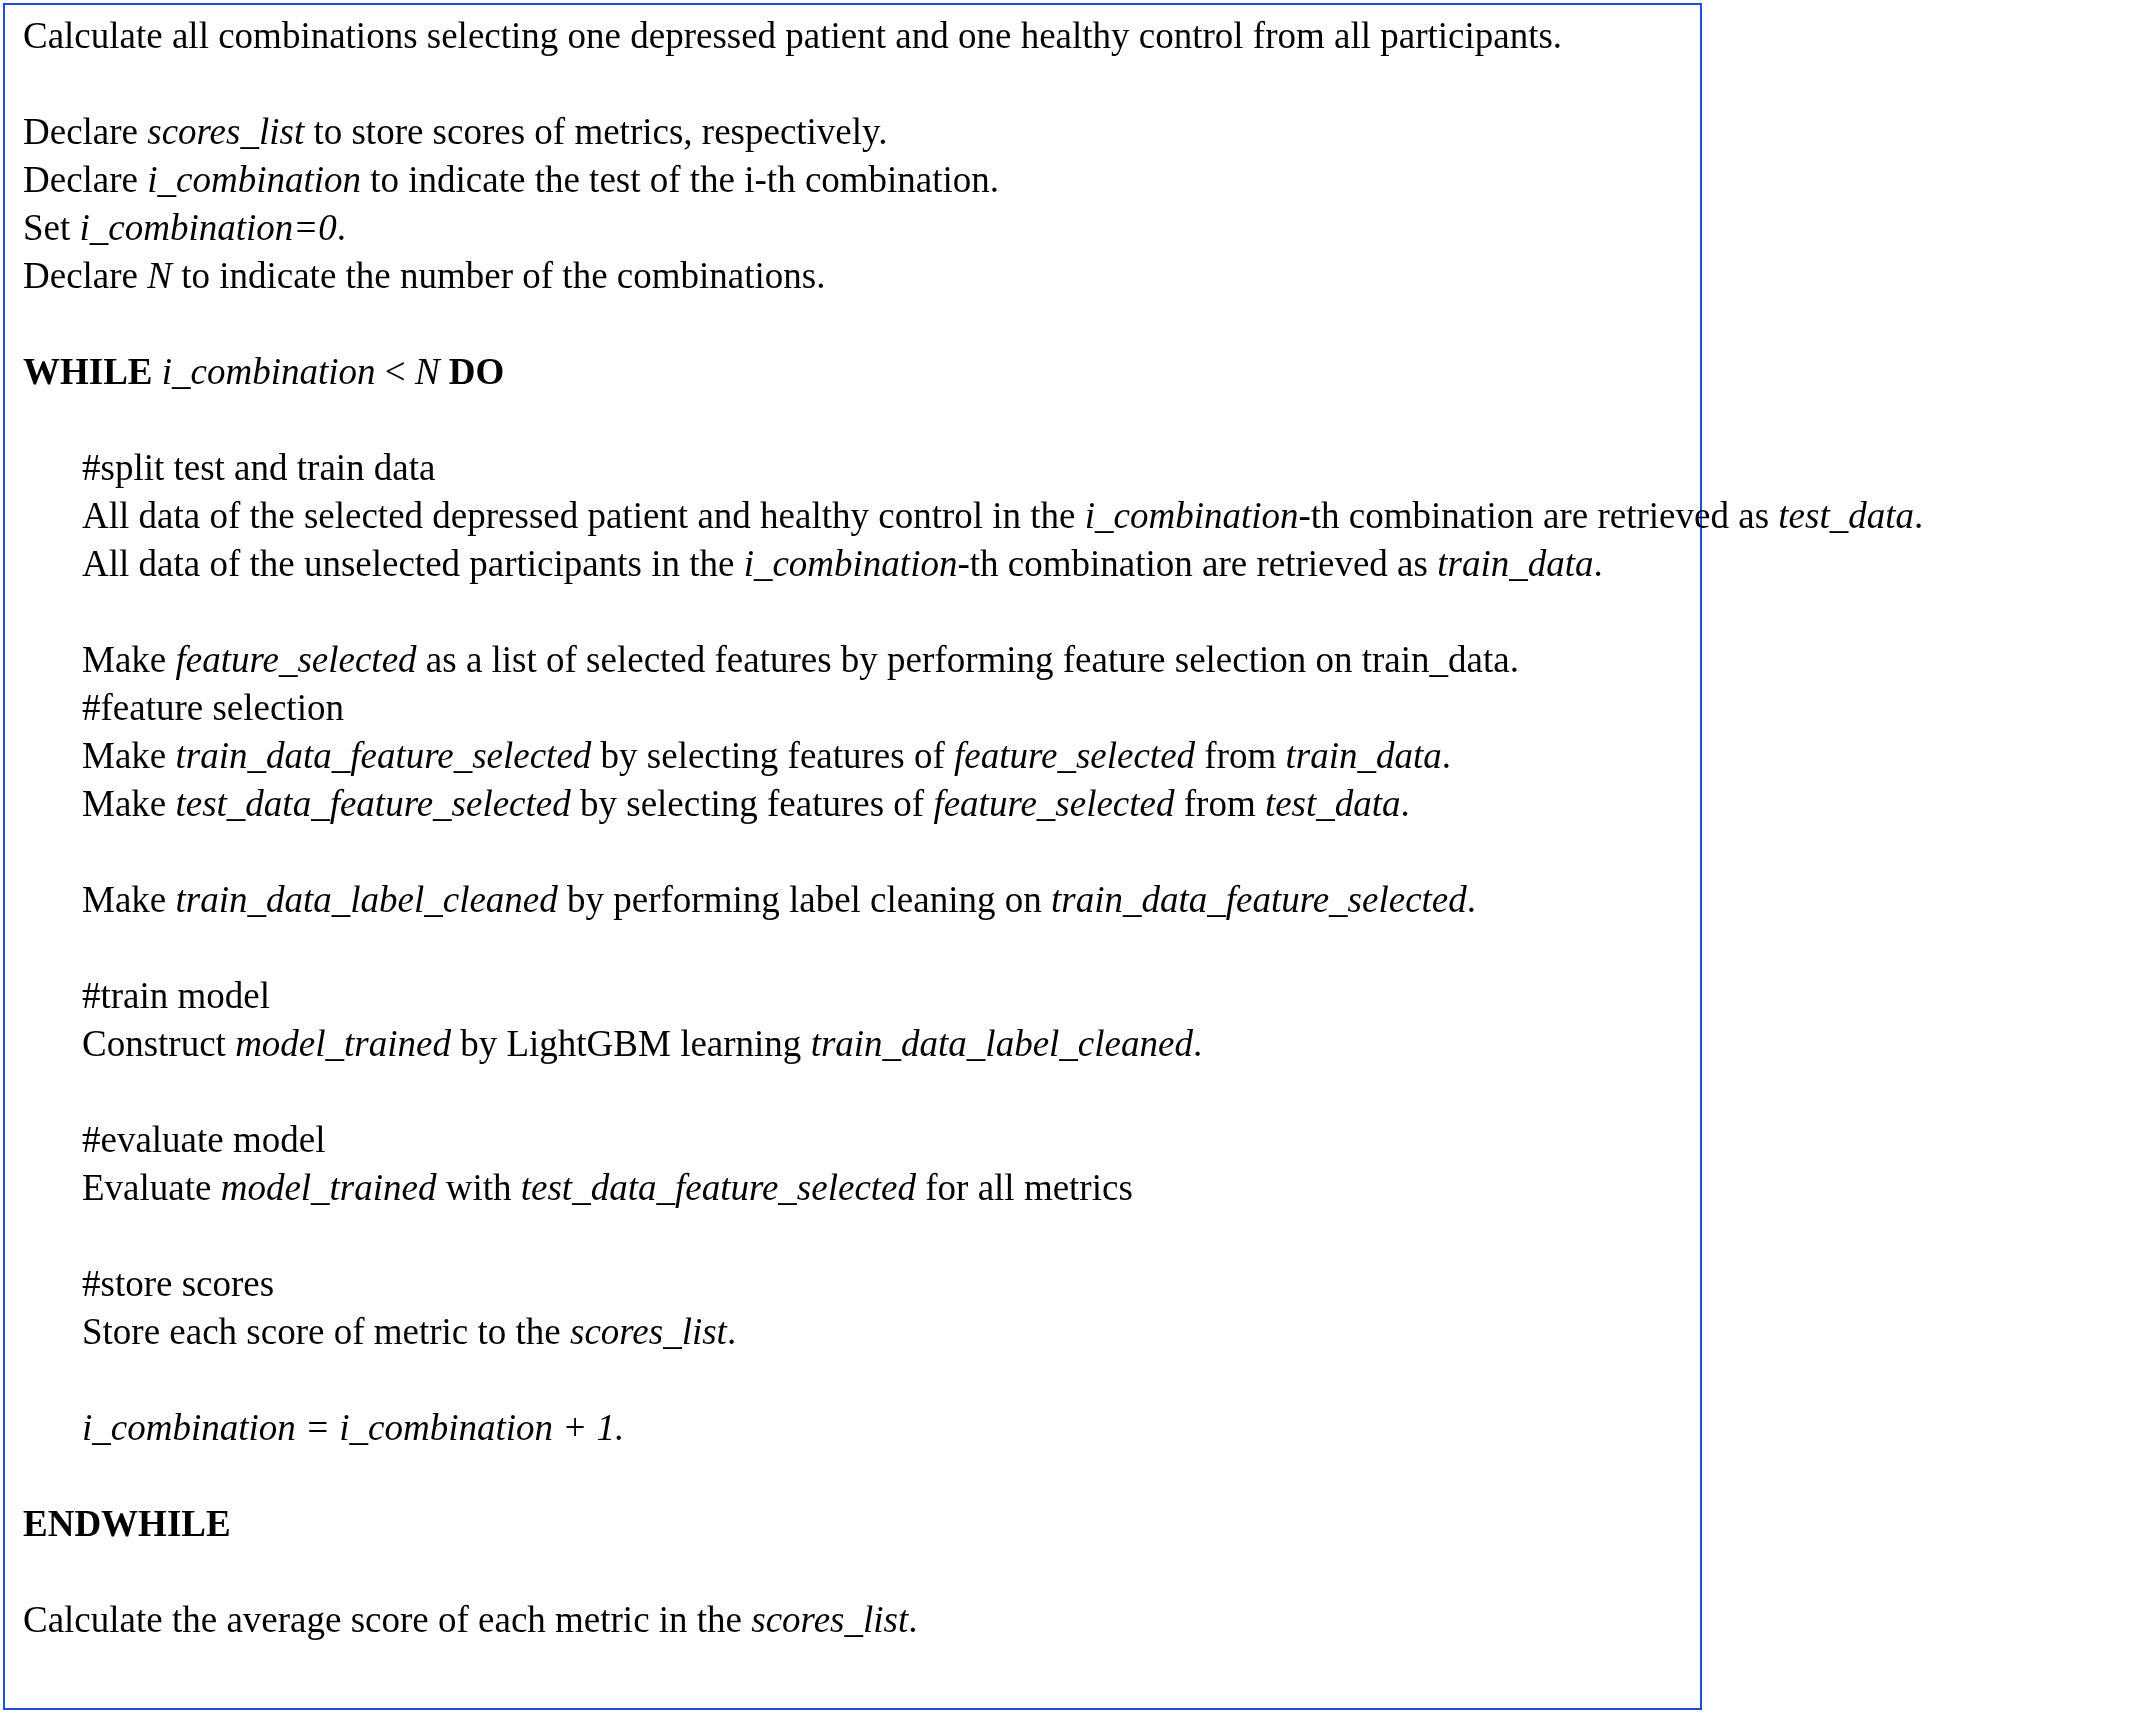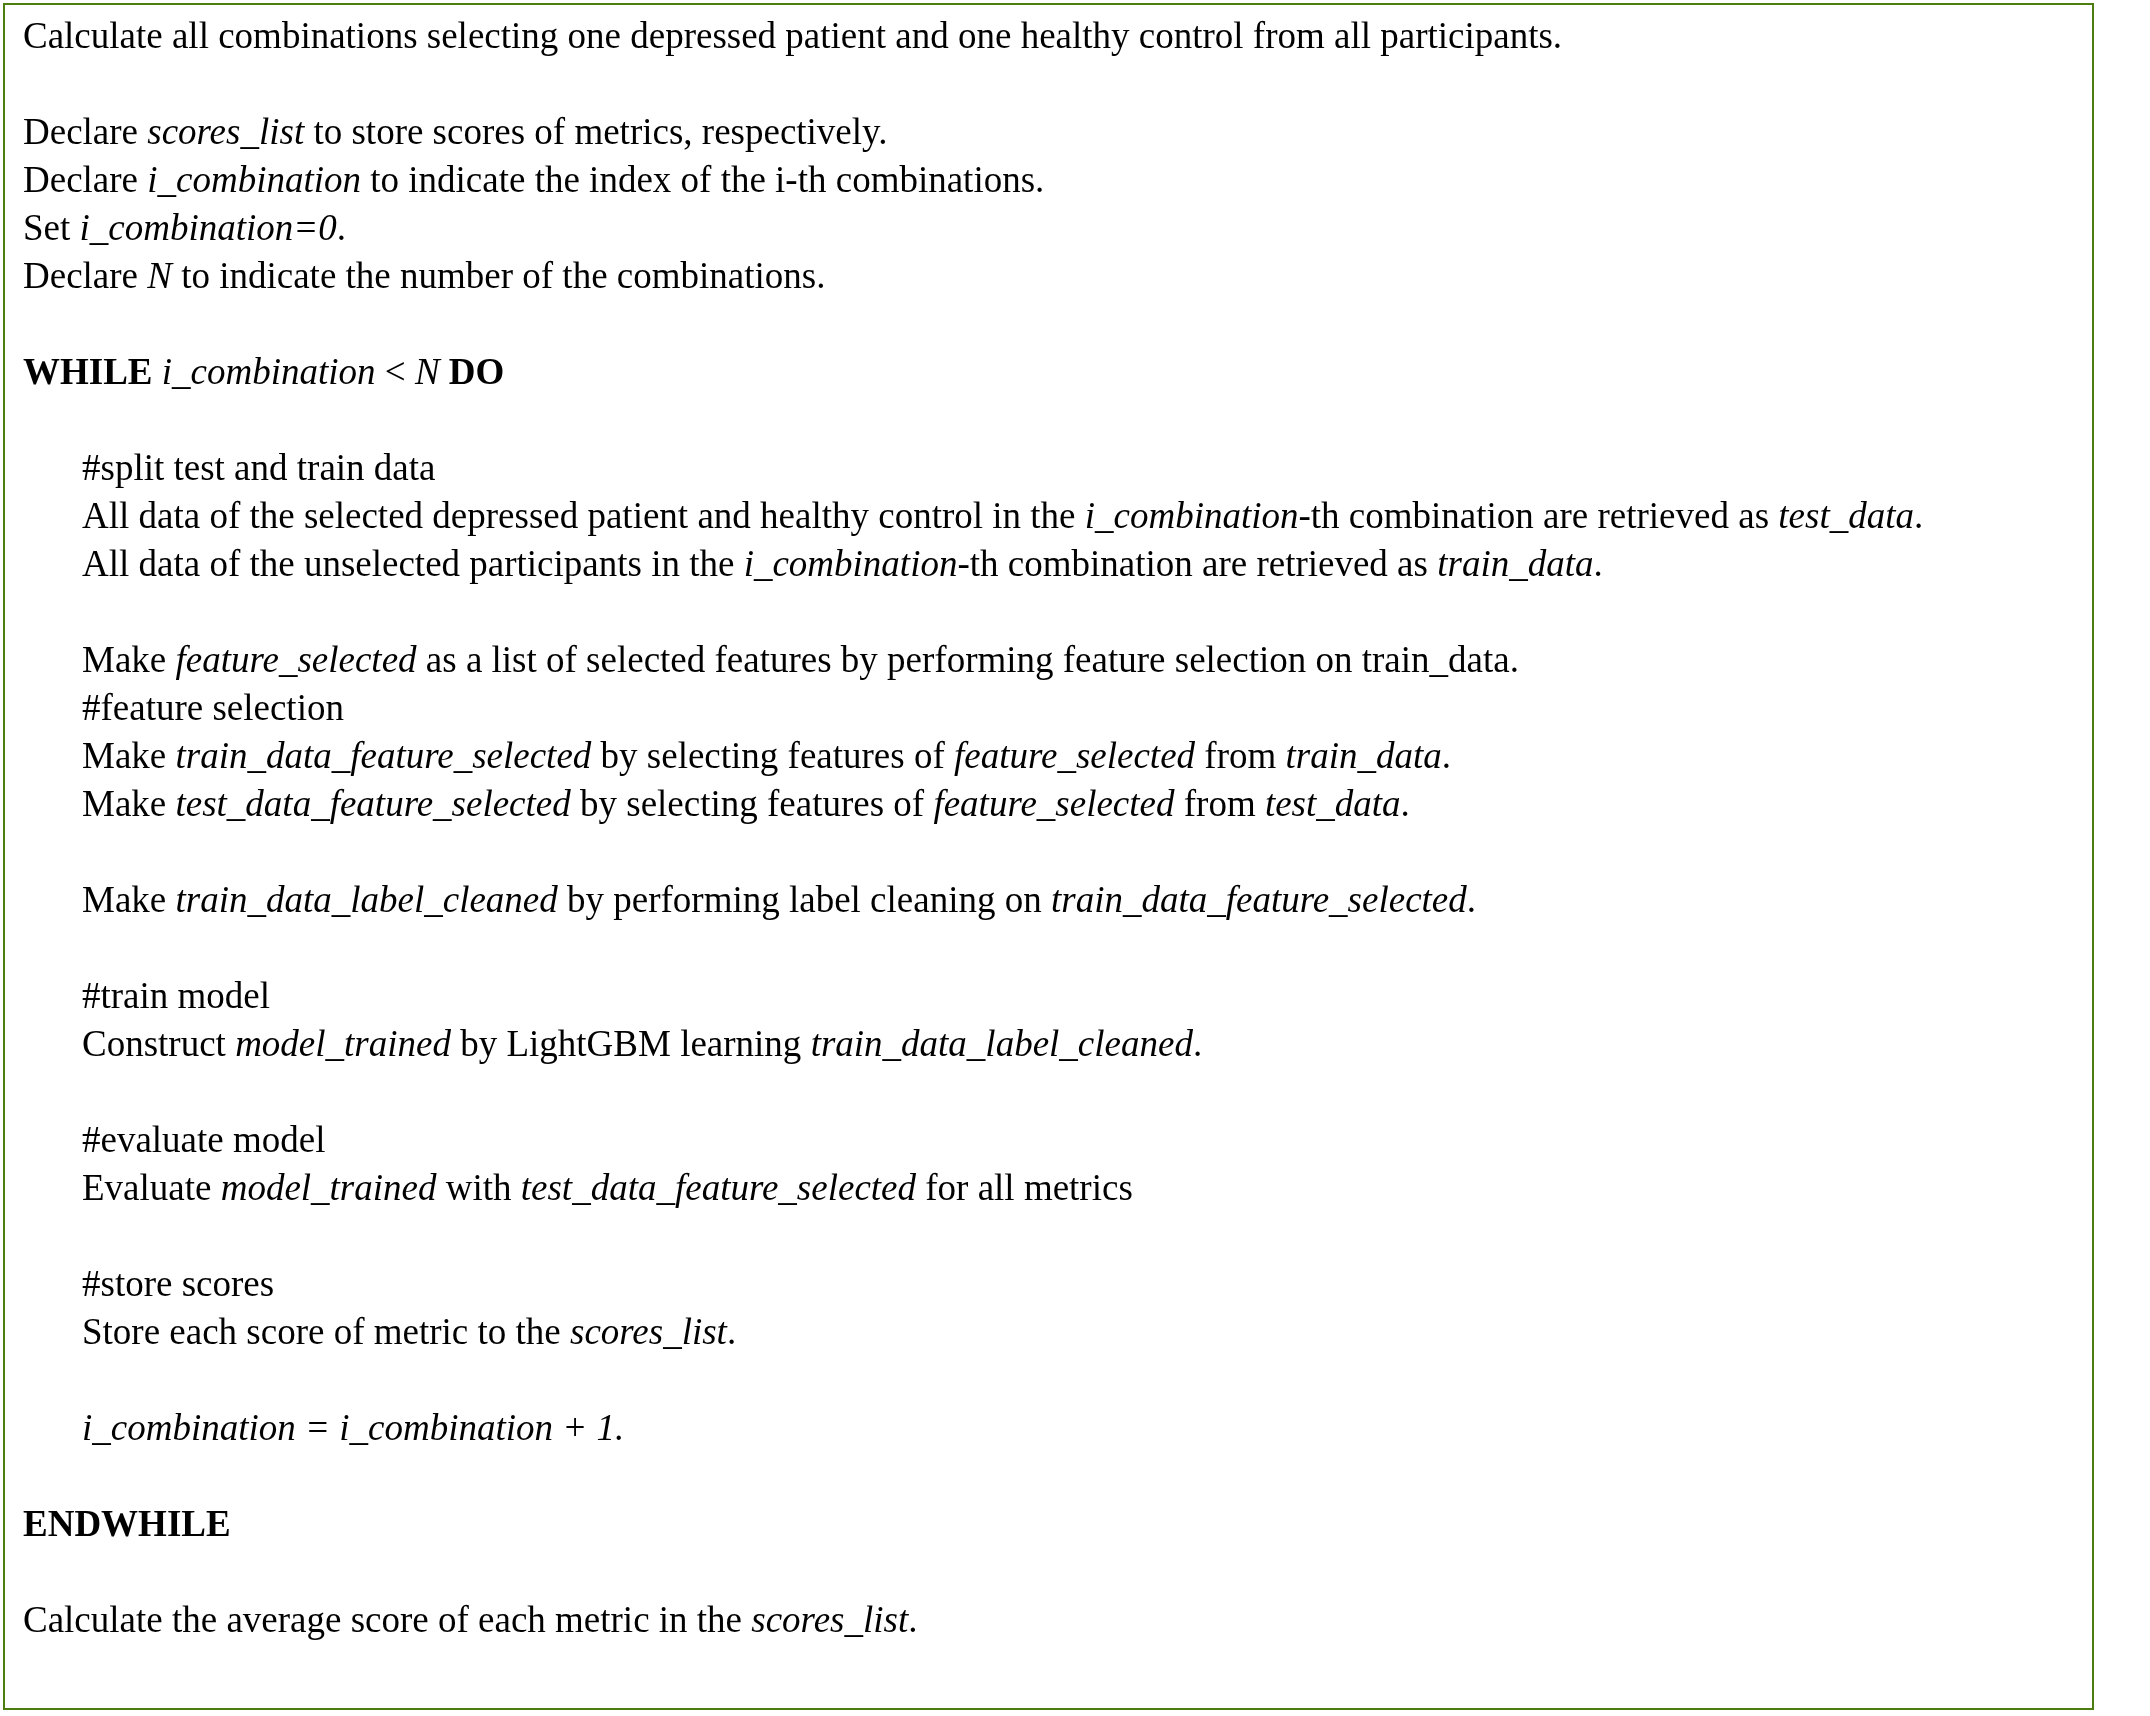--- a/index.html
+++ b/index.html
@@ -10,23 +10,23 @@
   body {
     width: 2151px;
     height: 1717px;
     position: relative;
     overflow: hidden;
   }
   .frame {
     position: absolute;
     left: 3.3px;
     top: 3.3px;
-    width: 2091px;
+    width: 1699px;
     height: 1707px;
-    border: 2px solid #4d7c0f;
+    border: 2px solid #1d4ed8;
     box-sizing: border-box;
     background: #ffffff;
   }
   .content {
     position: absolute;
     left: 17.7px;
     top: 7.2px;
     right: 0;
     font-family: "Liberation Serif", "DejaVu Serif", serif;
     font-size: 37px;
@@ -47,21 +47,21 @@
   <div class="content">
 
     <div class="line">
       <span>Calculate all combinations selecting one depressed patient and one healthy control from all participants.</span>
     </div>
 
     <div class="blank"></div>
 
     <div class="line"><span>Declare </span><i>scores_list</i><span> to store scores of metrics, respectively.</span></div>
 
-    <div class="line"><span>Declare </span><i>i_combination</i><span> to indicate the index of the i-th combinations.</span></div>
+    <div class="line"><span>Declare </span><i>i_combination</i><span> to indicate the test of the i-th combination.</span></div>
 
     <div class="line"><span>Set </span><i>i_combination=0</i><span>.</span></div>
 
     <div class="line"><span>Declare </span><i>N</i><span> to indicate the number of the combinations.</span></div>
 
     <div class="blank"></div>
 
     <div class="line"><b>WHILE</b><i> i_combination</i><span> &lt; </span><i>N</i><b> DO</b></div>
 
     <div class="blank"></div>

